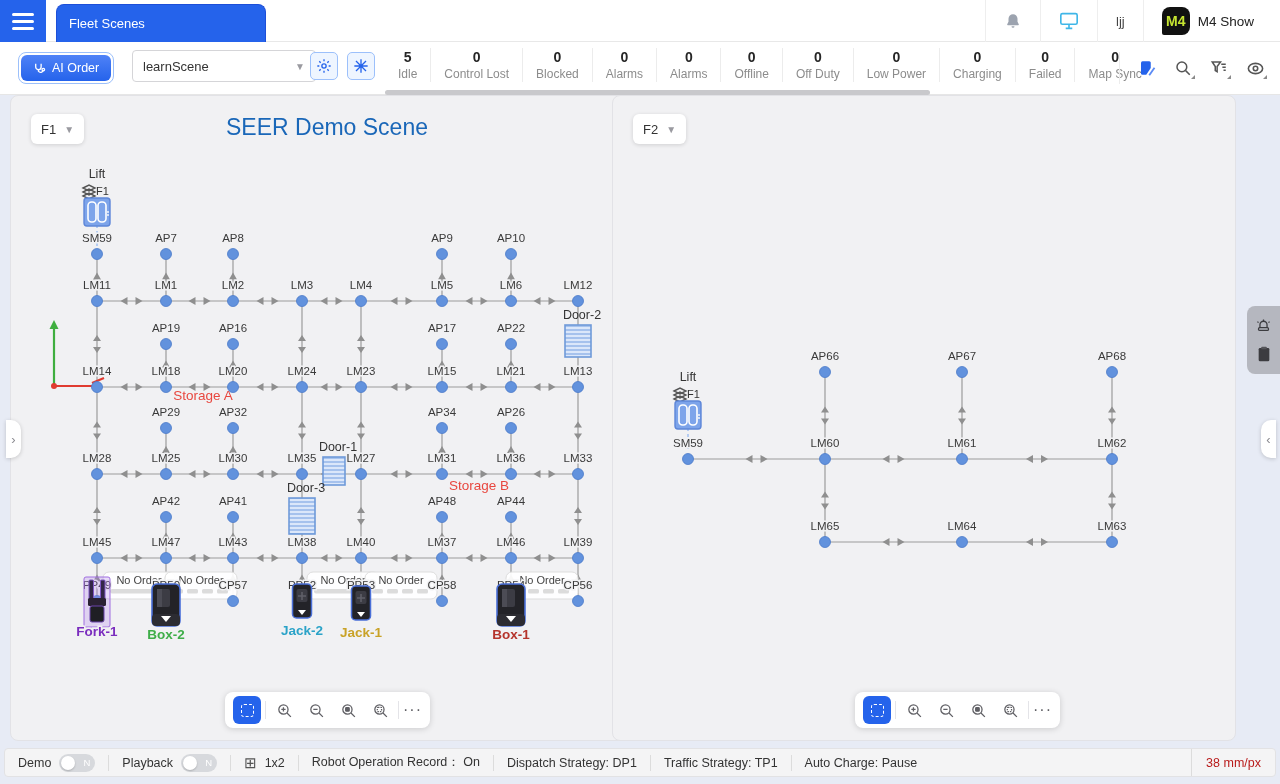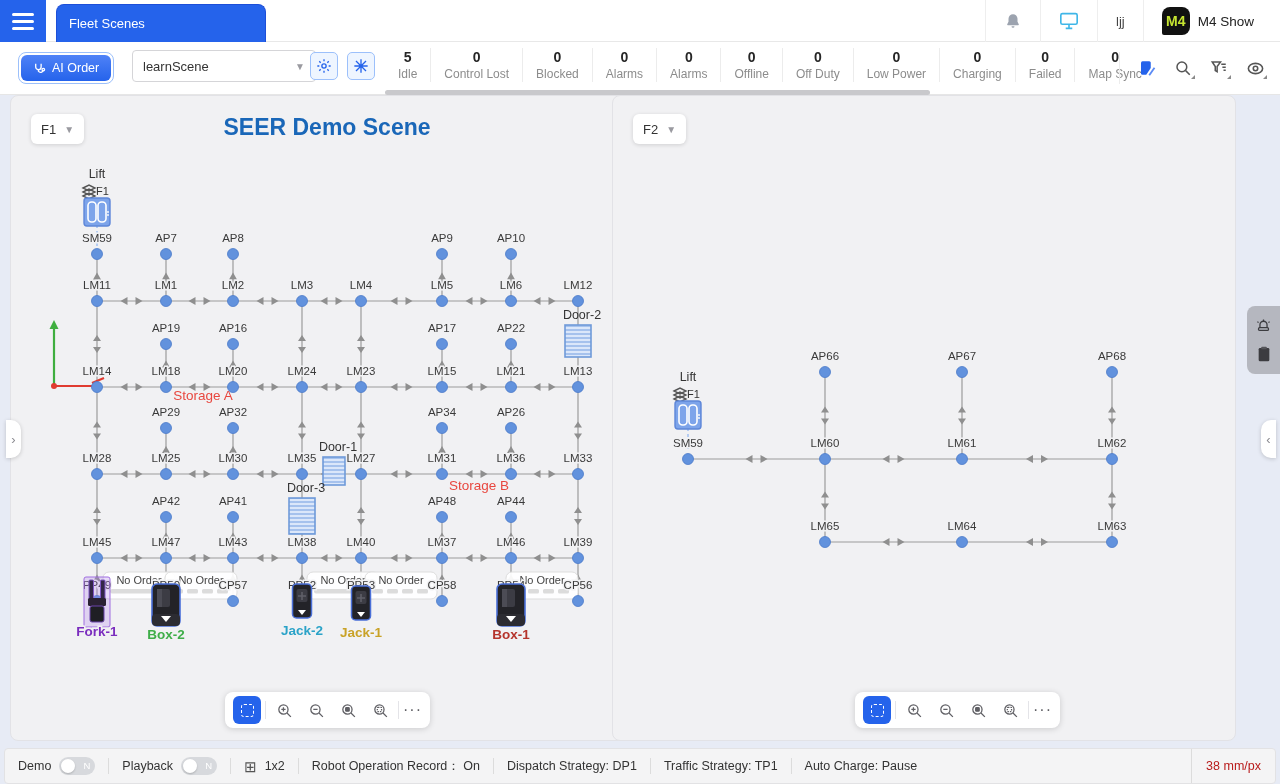--- a/index.html
+++ b/index.html
@@ -33,21 +33,21 @@
   .stats-scrollbar { position:absolute; left:385px; top:48px; width:545px; height:5px; background:#c9c9cc; border-radius:3px; }
   .tb-icons { position:absolute; right:10px; top:10px; display:flex; align-items:center; gap:6px; border-left:1px solid #ececec; padding-left:12px; height:32px; }
   .tb-icon { width:30px; height:30px; display:flex; align-items:center; justify-content:center; position:relative; cursor:pointer; color:#555; }
   .tb-icon .corner { position:absolute; right:3px; bottom:4px; width:0; height:0; border-left:4px solid transparent; border-bottom:4px solid #8a8a8a; }
 
   
   .panel { position:absolute; top:95px; height:646px; background:#f1f1f3; border:1px solid #e2e2e6; border-radius:8px; overflow:hidden; }
   .panel.left { left:10px; width:634px; }
   .panel.right { left:612px; width:624px; }
   .floor-btn { position:absolute; left:20px; top:18px; height:30px; background:#fff; border-radius:6px; box-shadow:0 1px 4px rgba(0,0,0,.14); font-size:13px; color:#333; display:flex; align-items:center; gap:8px; padding:0 10px; cursor:pointer; z-index:5; }
-  .map-title { position:absolute; left:0; top:18px; width:100%; text-align:center; font-size:23px; font-weight:bold; color:#1a67b8; z-index:4; pointer-events:none; }
+  .map-title { position:absolute; left:0; top:18px; width:100%; text-align:center; font-size:23px; font-weight:normal; color:#1a67b8; z-index:4; pointer-events:none; }
   .map-svg { position:absolute; left:0; top:0; }
 
   
   .map-toolbar { position:absolute; bottom:56px; height:36px; background:#fff; border-radius:8px; box-shadow:0 1px 6px rgba(0,0,0,.16); display:flex; align-items:center; gap:4px; padding:0 8px; z-index:6; }
   .map-toolbar.tl { left:225px; }
   .map-toolbar.tr { left:855px; }
   .mt-select { width:28px; height:28px; background:#2563eb; border-radius:6px; display:flex; align-items:center; justify-content:center; cursor:pointer; }
   .mt-select i { display:block; width:13px; height:13px; border:1.6px dashed #fff; border-radius:3px; }
   .mt-btn { width:28px; height:28px; display:flex; align-items:center; justify-content:center; color:#5f5f64; cursor:pointer; }
   .mt-sep { width:1px; height:18px; background:#e4e4e8; }
@@ -56,21 +56,21 @@
   
   .edge-tab { position:absolute; top:420px; width:15px; height:38px; background:#fff; box-shadow:0 1px 4px rgba(0,0,0,.18); color:#8a8a90; font-size:13px; display:flex; align-items:center; justify-content:center; cursor:pointer; z-index:7; }
   .edge-tab.l { left:6px; border-radius:0 10px 10px 0; }
   .edge-tab.r { right:4px; border-radius:10px 0 0 10px; }
 
   
   .float-strip { position:absolute; right:0; top:306px; width:33px; height:68px; background:rgba(140,140,145,.55); border-radius:8px 0 0 8px; display:flex; flex-direction:column; align-items:center; justify-content:space-evenly; z-index:8; }
   .float-strip .fi { color:#3c3c40; cursor:pointer; display:flex; }
 
   
-  .statusbar { position:absolute; left:4px; top:748px; width:1272px; height:36px; background:#f4f4f5; border:1px solid #e2e2e4; border-radius:4px; display:flex; align-items:center; font-size:12.5px; color:#333; }
+  .statusbar { position:absolute; left:4px; top:748px; width:1272px; height:29px; background:#f4f4f5; border:1px solid #e2e2e4; border-radius:4px; display:flex; align-items:center; font-size:12.5px; color:#333; }
   .sb-item { display:flex; align-items:center; gap:8px; padding:0 13px; white-space:nowrap; }
   .sb-sep { width:1px; height:16px; background:#dcdcdc; }
   .toggle { width:36px; height:18px; border-radius:9px; background:#d7d9dd; position:relative; cursor:pointer; }
   .toggle .knob { position:absolute; left:2px; top:2px; width:14px; height:14px; border-radius:50%; background:#fff; box-shadow:0 1px 2px rgba(0,0,0,.2); }
   .toggle .tlabel { position:absolute; right:5px; top:3px; font-size:9.5px; color:#fff; }
   .grid-glyph { font-size:15px; color:#555; line-height:1; }
   .sb-scale { margin-left:auto; border-left:1px solid #dcdcdc; padding:0 14px; color:#b91c1c; height:100%; display:flex; align-items:center; }
 </style>
 </head>
 <body>

